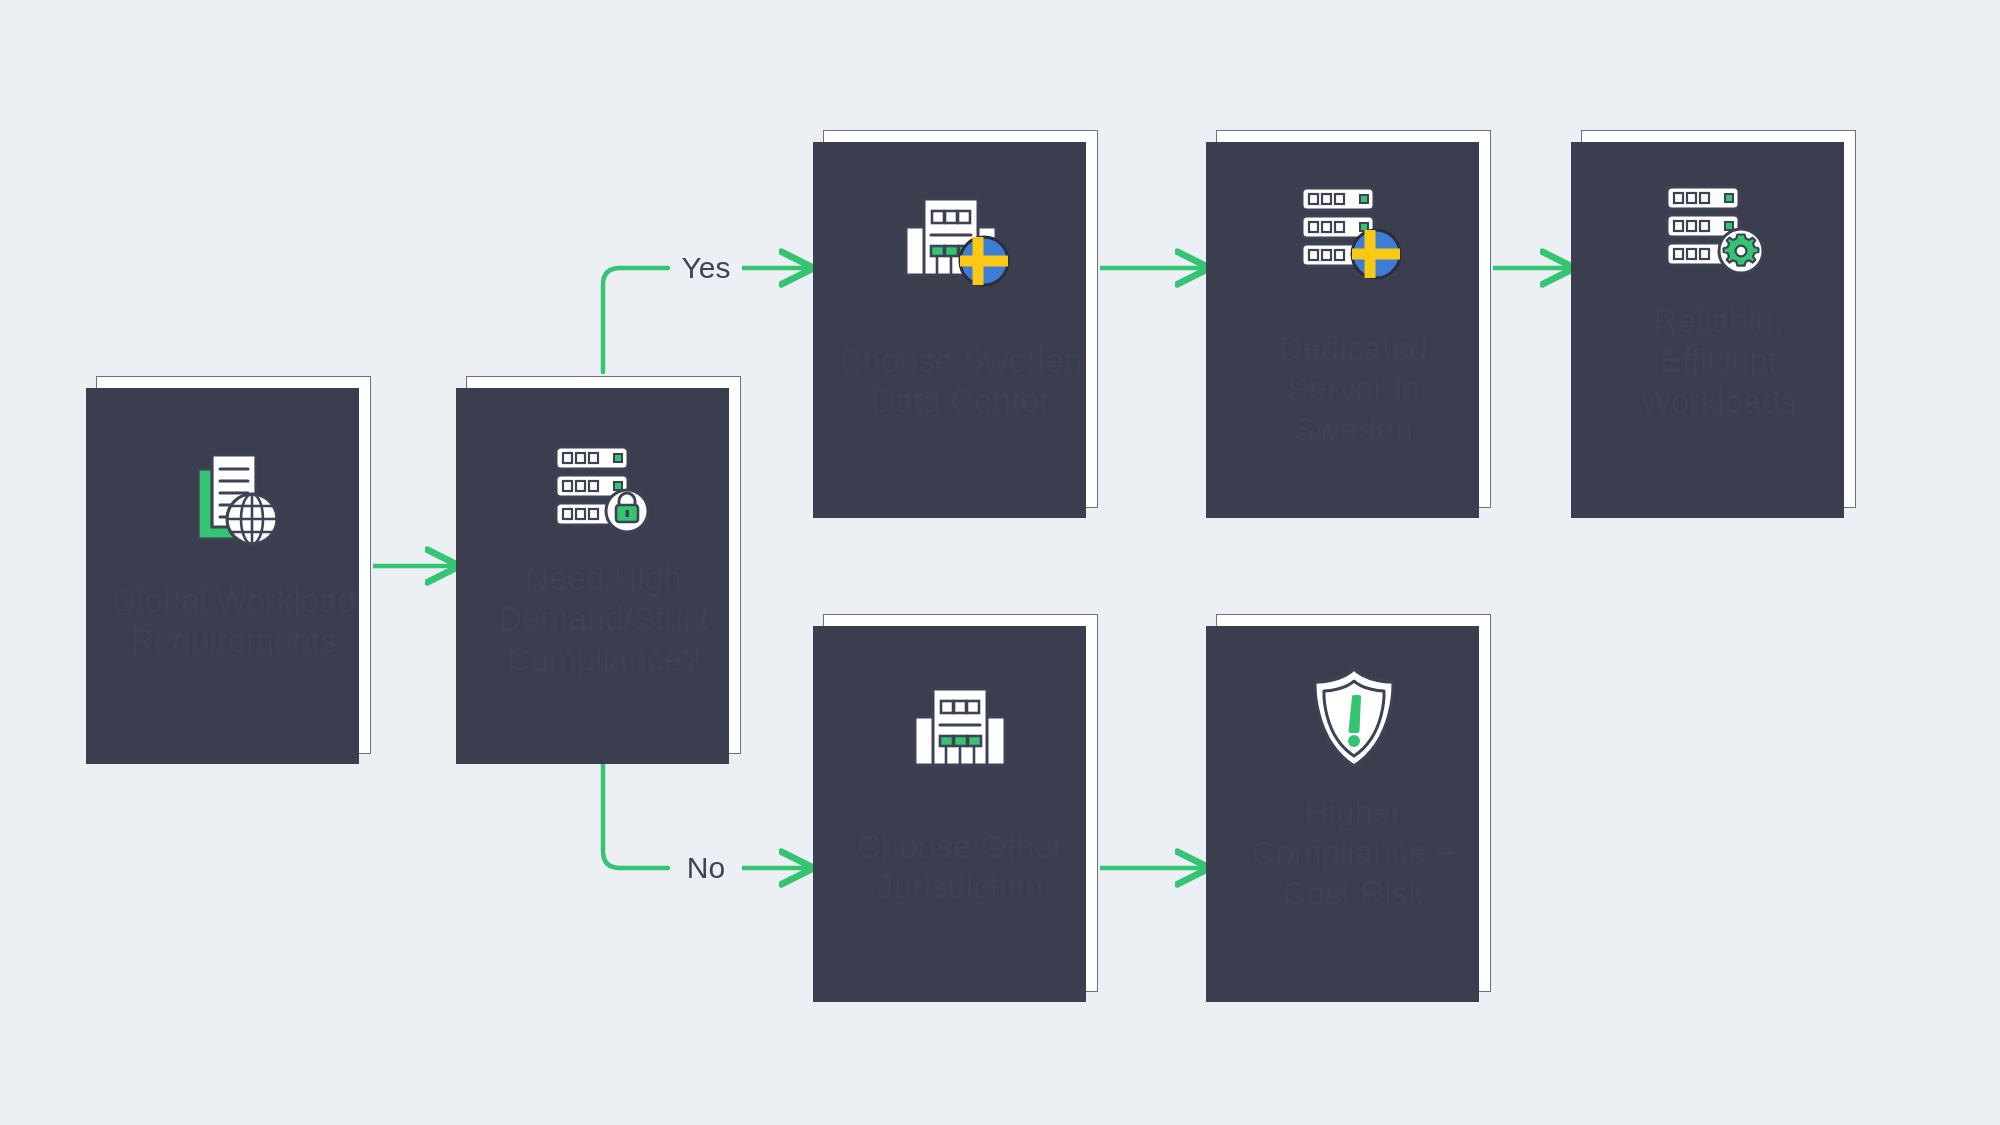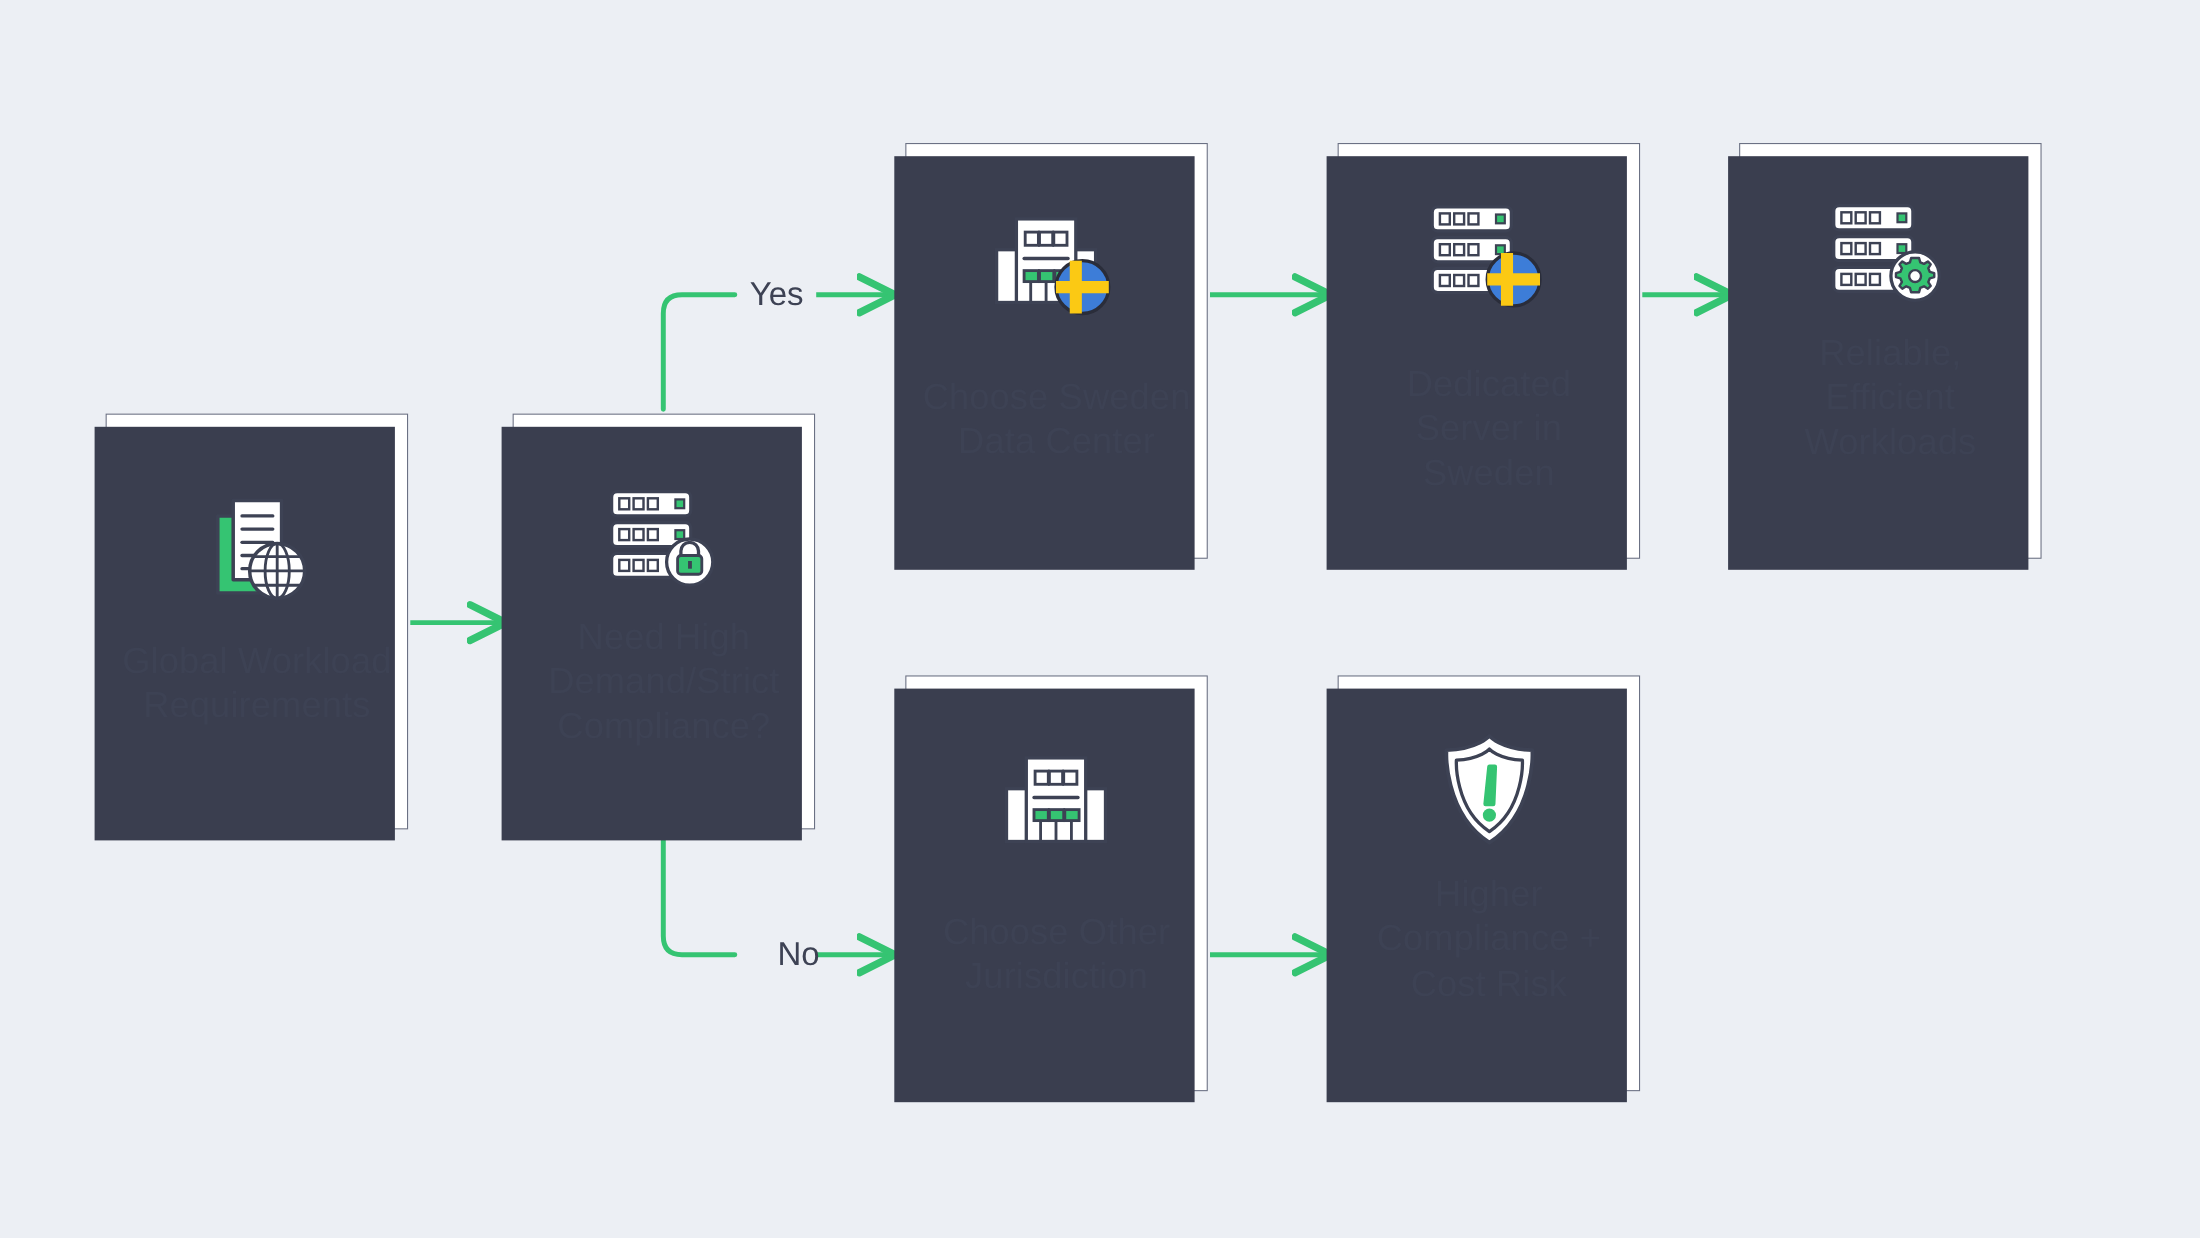--- a/index.html
+++ b/index.html
@@ -107,21 +107,21 @@
     <path d="M742,868 L812,868" fill="none" stroke="#35c472" stroke-width="4.5" marker-end="url(#arrowhead)"></path>
 
     <path d="M1100,268 L1208,268" fill="none" stroke="#35c472" stroke-width="4.5" marker-end="url(#arrowhead)"></path>
 
     <path d="M1493,268 L1573,268" fill="none" stroke="#35c472" stroke-width="4.5" marker-end="url(#arrowhead)"></path>
 
     <path d="M1100,868 L1208,868" fill="none" stroke="#35c472" stroke-width="4.5" marker-end="url(#arrowhead)"></path>
   </svg>
 
   <div class="edge-label" style="left:672px; top:253px; width:68px;">Yes</div>
-  <div class="edge-label" style="left:692px; top:853px; width:68px;">No</div>
+  <div class="edge-label" style="left:672px; top:853px; width:68px;">No</div>
 
   <div class="node" style="left:96px; top:376px; width:275px; height:378px;">
     <div class="node-icon" style="top:68px; height:108px;">
       <svg width="108" height="104" viewBox="0 0 108 104">
 
         <path d="M18,22 h52 v70 h-52 z" fill="#35c472" stroke="#3d4254" stroke-width="3.2" stroke-linejoin="round"></path>
 
         <path d="M32,8 h44 l0,0 v72 h-44 z" fill="#ffffff" stroke="#3d4254" stroke-width="3.2" stroke-linejoin="round"></path>
 
         <g stroke="#3d4254" stroke-width="3" stroke-linecap="round">

